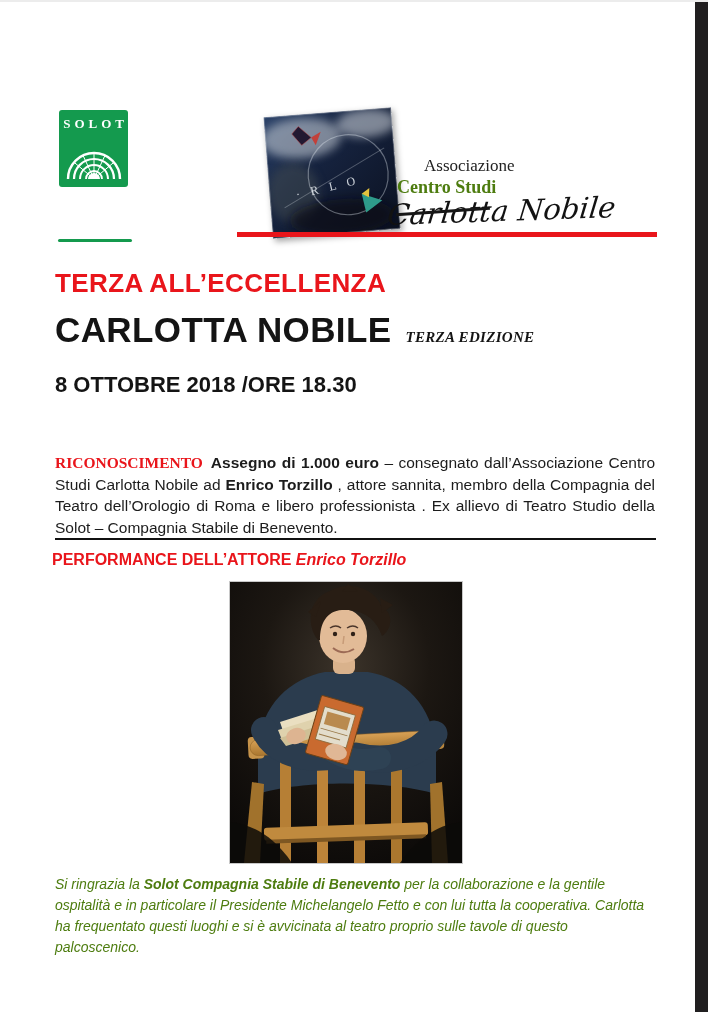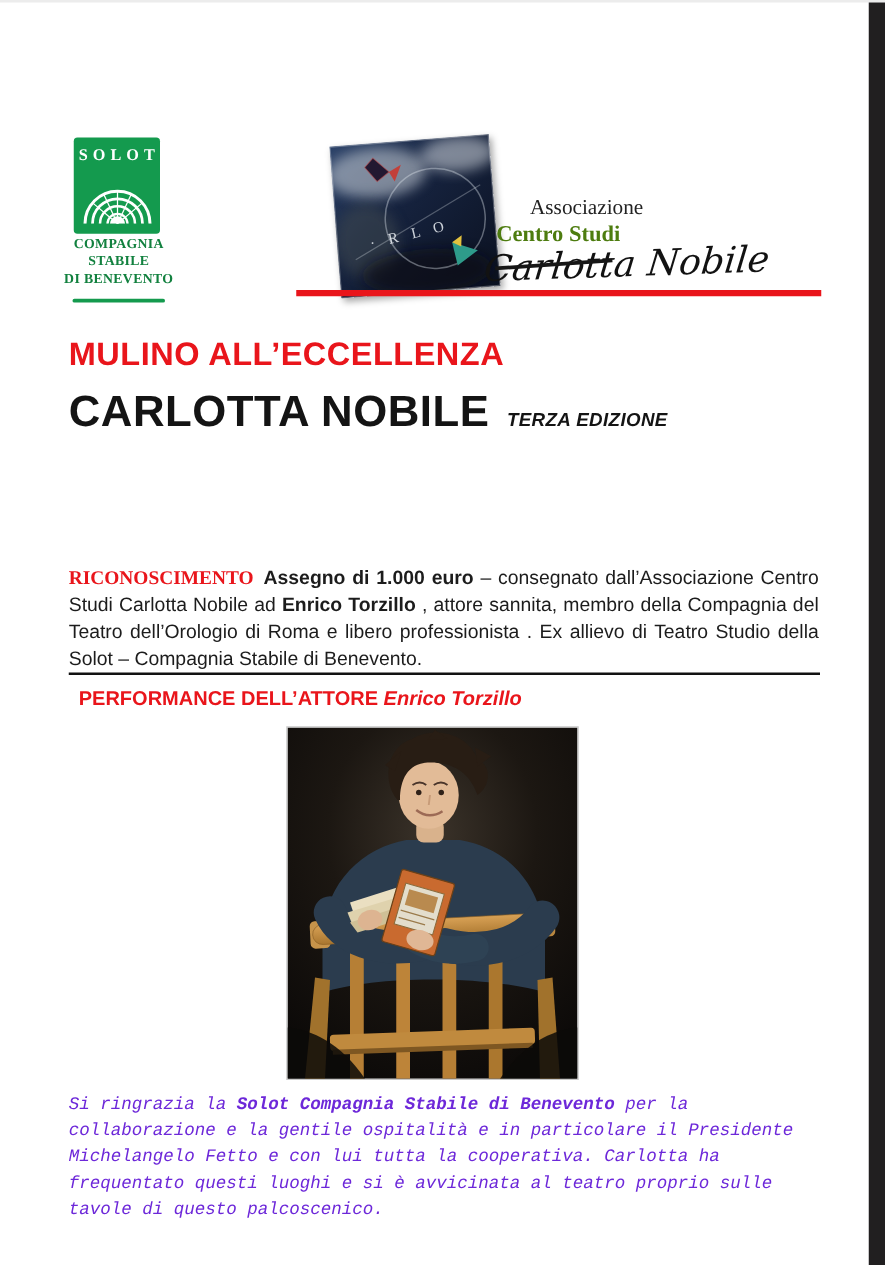--- a/index.html
+++ b/index.html
@@ -2,56 +2,56 @@
 <html><head>
 <meta charset="utf-8">
 <style>
   html,body{margin:0;padding:0;}
   body{width:708px;height:1012px;background:#ffffff;font-family:"Liberation Sans",sans-serif;position:relative;overflow:hidden;}
   .page{position:absolute;inset:0;background:#ffffff;}
   .top-hairline{position:absolute;left:0;top:0;width:708px;height:2px;background:#ececec;}
   .right-strip{position:absolute;left:695px;top:2px;width:13px;height:1010px;background:#211f20;}
 
   
-  .solot-box{position:absolute;left:59px;top:110px;width:69px;height:77px;background:#149a4e;border-radius:3px;text-align:left;}
+  .solot-box{position:absolute;left:59px;top:110px;width:69px;height:77px;background:#149a4e;border-radius:3px;text-align:right;}
   .solot-acronym{display:block;margin-top:6px;color:#ffffff;font-family:"Liberation Serif",serif;font-weight:bold;font-size:13px;letter-spacing:4px;padding-left:4px;}
   .solot-arcs{position:absolute;left:3px;top:25px;}
   .solot-org{position:absolute;left:40px;top:188px;width:110px;text-align:center;color:#12813f;font-family:"Liberation Serif",serif;font-weight:bold;font-size:11px;line-height:14px;letter-spacing:0.3px;}
   .solot-rule{position:absolute;left:58px;top:239px;width:74px;height:3px;background:#149a4e;border-radius:2px;}
 
   
   .painting{position:absolute;left:268px;top:112px;width:128px;height:122px;transform:rotate(-4.5deg);box-shadow:2px 3px 6px rgba(0,0,0,0.35);}
   .assoc-line1{position:absolute;left:424px;top:156px;font-family:"Liberation Serif",serif;font-size:17px;color:#222;}
   .assoc-line2{position:absolute;left:397px;top:177px;font-family:"Liberation Serif",serif;font-weight:bold;font-size:18px;color:#4d7c0f;}
   .signature{position:absolute;left:388px;top:194px;font-family:"DejaVu Serif",serif;font-style:italic;font-size:29px;color:#121212;transform:skewX(-8deg) rotate(-2deg);white-space:nowrap;}
   .signature-flourish{position:absolute;left:396px;top:210px;width:94px;height:2.5px;background:#161616;transform:rotate(-4deg);}
   .red-divider{position:absolute;left:237px;top:232px;width:420px;height:4.5px;background:#e9151b;}
 
   
   .premio-title{position:absolute;left:55px;top:268px;font-size:26px;font-weight:bold;color:#e9151b;letter-spacing:0.4px;}
   .name-title{position:absolute;left:55px;top:310px;font-size:35px;font-weight:bold;color:#141414;letter-spacing:0.4px;white-space:nowrap;}
-  .edition{font-size:15px;font-style:italic;font-weight:bold;margin-left:14px;letter-spacing:0.3px;}
+  .edition{font-size:15px;font-style:italic;font-weight:bold;margin-left:14px;letter-spacing:0.3px;font-family:Liberation Serif, serif;}
   .datetime{position:absolute;left:55px;top:372px;font-size:22px;font-weight:bold;color:#141414;}
   .venue{position:absolute;left:62px;top:417px;font-size:19px;font-weight:bold;color:#141414;}
 
   
   .recognition{position:absolute;left:55px;top:452px;width:600px;font-size:15.5px;line-height:21.5px;color:#1c1c1c;text-align:justify;}
   .rec-label{color:#e9151b;font-weight:bold;margin-right:8px;font-family:Liberation Serif, serif;}
   .b{font-weight:bold;}
   .black-rule{position:absolute;left:55px;top:538px;width:601px;height:2px;background:#111;}
 
   
-  .performance{position:absolute;left:63px;top:551px;font-size:16px;font-weight:bold;color:#e9151b;text-align:right;}
+  .performance{position:absolute;left:52px;top:551px;font-size:16px;font-weight:bold;color:#e9151b;text-align:right;}
   .performance .it{font-style:italic;}
 
   
   .photo{position:absolute;left:229px;top:581px;width:232px;height:281px;border:1px solid #c8c8c8;box-sizing:content-box;}
 
   
-  .thanks{position:absolute;left:55px;top:874px;width:600px;font-family:Liberation Mono, monospace;font-style:italic;font-size:14px;line-height:21px;color:#6d28d9;}
+  .thanks{position:absolute;left:55px;top:874px;width:600px;font-family:Liberation Sans, sans-serif;font-style:italic;font-size:14px;line-height:21px;color:#4d7c0f;}
 </style>
 </head>
 <body>
 
 <div class="page">
   <div class="top-hairline"></div>
 
   <div class="solot-box">
     <span class="solot-acronym">SOLOT</span>
     <svg class="solot-arcs" width="64" height="44" viewBox="0 0 64 44">
@@ -61,25 +61,20 @@
         <path d="M18 44 A14 14 0 0 1 46 44" stroke-width="2"></path>
         <path d="M24 44 A8 8 0 0 1 40 44" stroke-width="1.8"></path>
         <line x1="32" y1="44" x2="32" y2="18" stroke-width="1"></line>
         <line x1="32" y1="44" x2="43" y2="20.4" stroke-width="1"></line>
         <line x1="32" y1="44" x2="21" y2="20.4" stroke-width="1"></line>
         <line x1="32" y1="44" x2="51.9" y2="27.3" stroke-width="1"></line>
         <line x1="32" y1="44" x2="12.1" y2="27.3" stroke-width="1"></line>
       </g>
       <path d="M26 44 A6 6 0 0 1 38 44 Z" fill="#ffffff"></path>
     </svg>
-  </div>
-  <div class="solot-org">
-    <div>COMPAGNIA</div>
-    <div>STABILE</div>
-    <div>DI BENEVENTO</div>
   </div>
   <div class="solot-rule"></div>
 
   <div class="painting">
     <svg width="128" height="122" viewBox="0 0 128 122">
       <defs>
         <linearGradient id="pbg" x1="0" y1="0" x2="1" y2="1">
           <stop offset="0" stop-color="#2a4168"></stop>
           <stop offset="0.4" stop-color="#16233f"></stop>
           <stop offset="1" stop-color="#0b1120"></stop>
@@ -102,22 +97,23 @@
       <polygon points="92,84 100,79 99,88" fill="#e3c23e"></polygon>
       <rect x="0.5" y="0.5" width="127" height="121" fill="none" stroke="rgba(255,255,255,0.3)"></rect>
     </svg>
   </div>
   <div class="assoc-line1">Associazione</div>
   <div class="assoc-line2">Centro Studi</div>
   <div class="signature">Carlotta Nobile</div>
   <div class="signature-flourish"></div>
   <div class="red-divider"></div>
 
-  <div class="premio-title">MULINO ALL’ECCELLENZA</div>
+  <div class="premio-title">TERZA ALL’ECCELLENZA</div>
   <div class="name-title"><span>CARLOTTA NOBILE</span><span class="edition">TERZA EDIZIONE</span></div>
+  <div class="datetime">8 OTTOBRE 2018 /ORE 18.30</div>
 
   <div class="recognition"><span class="rec-label">RICONOSCIMENTO</span><span class="b">Assegno di 1.000 euro</span><span> – consegnato dall’Associazione Centro Studi Carlotta Nobile ad </span><span class="b">Enrico Torzillo</span><span> , attore sannita, membro della Compagnia del Teatro dell’Orologio di Roma e libero professionista . Ex allievo di Teatro Studio della Solot – Compagnia Stabile di Benevento.</span></div>
   <div class="black-rule"></div>
 
   <div class="performance"><span>PERFORMANCE DELL’ATTORE </span><span class="it">Enrico Torzillo</span></div>
 
   <div class="photo">
     <svg width="232" height="281" viewBox="0 0 232 281">
       <defs>
         <radialGradient id="bgg" cx="50%" cy="30%" r="80%">

